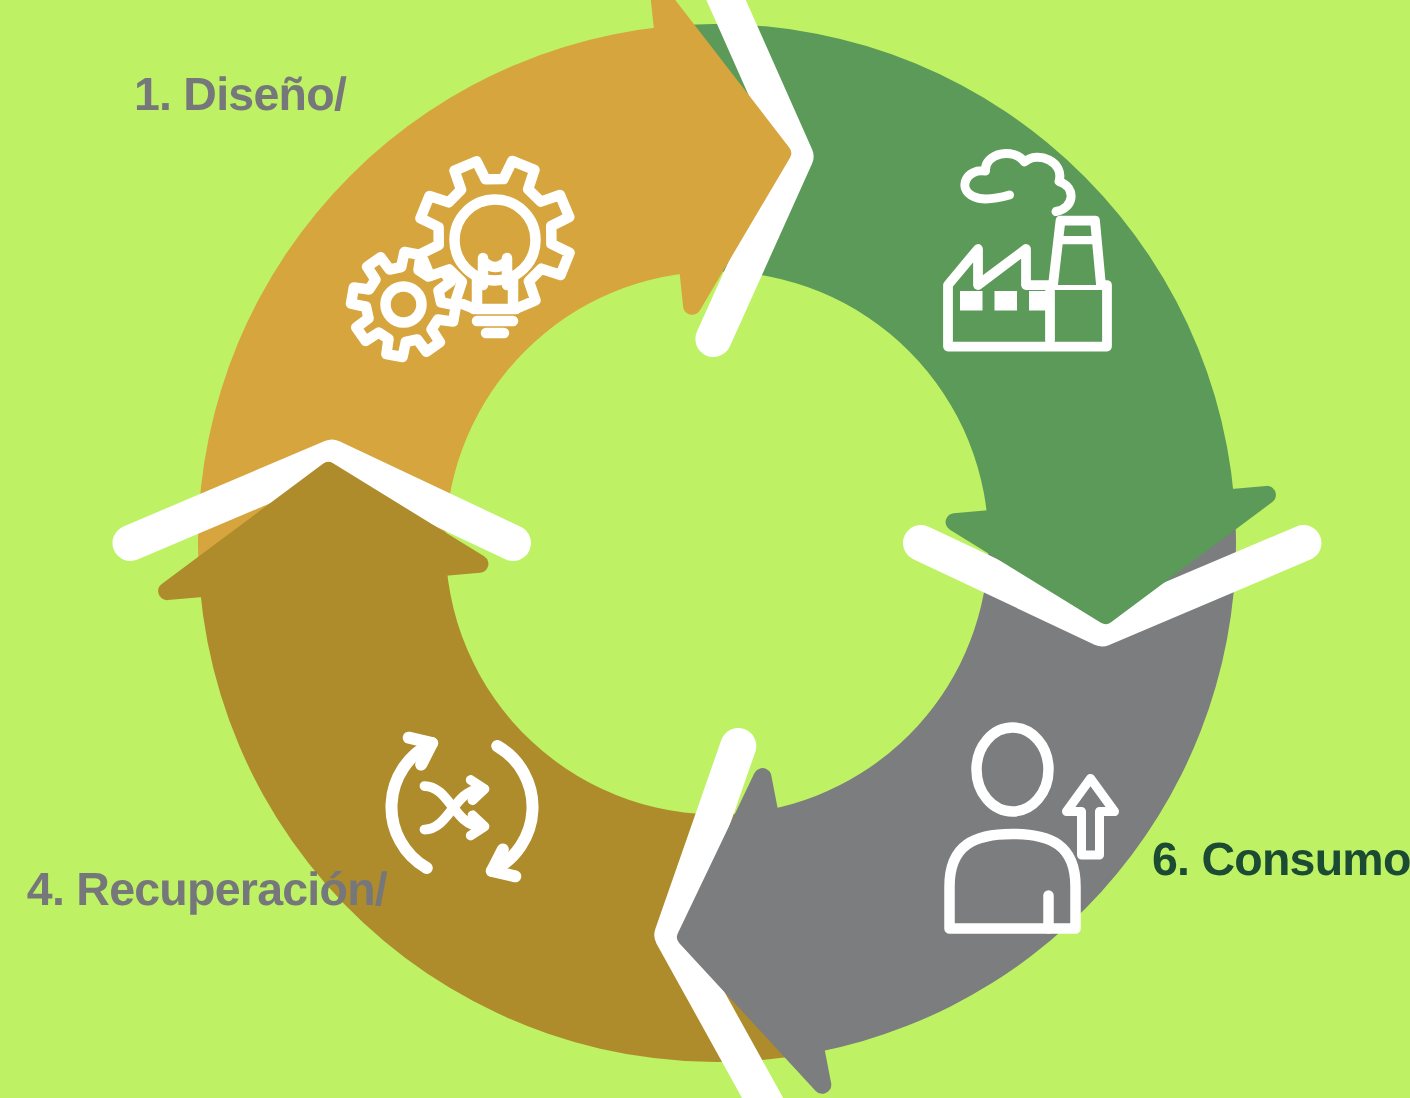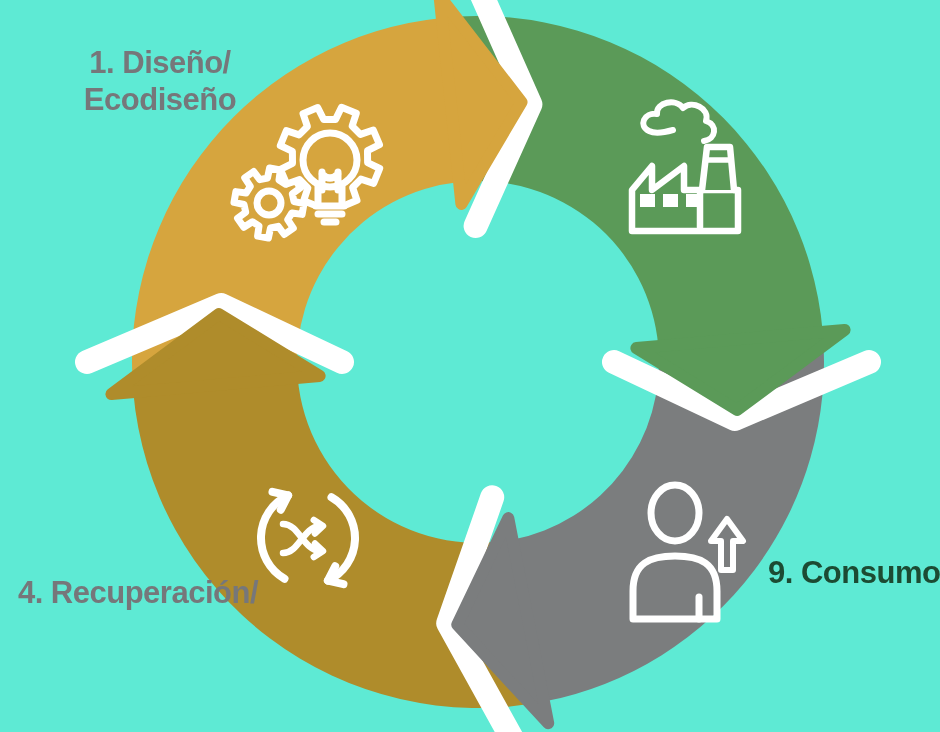--- a/index.html
+++ b/index.html
@@ -1,16 +1,16 @@
 <!DOCTYPE html>
 <html><head>
 <meta charset="utf-8">
 <style>
   html,body{margin:0;padding:0;background:#fff;}
-  #stage{position:relative;width:940px;height:732px;background:#5eead4;overflow:hidden;
+  #stage{position:relative;width:940px;height:732px;background:#bef264;overflow:hidden;
          font-family:"Liberation Sans",sans-serif;}
   #ring-svg{position:absolute;left:0;top:0;}
   .label{position:absolute;font-weight:700;font-size:31px;line-height:37px;
          letter-spacing:-0.5px;white-space:nowrap;}
   .label span{display:block;}
   #label-0{left:62px;top:44px;width:196px;text-align:center;}
   #label-1{left:735px;top:82px;}
   #label-2{left:768px;top:554px;}
   #label-3{left:14px;top:574px;width:244px;text-align:right;}
 </style>
@@ -64,21 +64,20 @@
         <path d="M335.2,566.3 L327.9,580.6 L343.5,584.2" stroke-width="8"></path>
         <path d="M283,524 C299,524 303,550 320,551" stroke-width="6.5"></path>
         <path d="M283,553 C299,553 303,527 320,526" stroke-width="6.5"></path>
         <path d="M313.8,557.0 L323.0,551.0 L315.0,543.5" stroke-width="6.5"></path>
         <path d="M315.0,533.5 L323.0,526.0 L313.8,520.0" stroke-width="6.5"></path>
       </g>
     </svg>
 
   <div class="label" id="label-0" style="color: rgb(118, 119, 122);">
     <span>1. Diseño/</span>
-    <span>Ecodiseño</span>
   </div>
   <div class="label" id="label-2" style="color: rgb(28, 75, 51);">
-    <span>9. Consumo</span>
+    <span>6. Consumo</span>
   </div>
   <div class="label" id="label-3" style="color: rgb(118, 119, 122);">
     <span>4. Recuperación/</span>
   </div>
 </div>
 
 </body></html>

